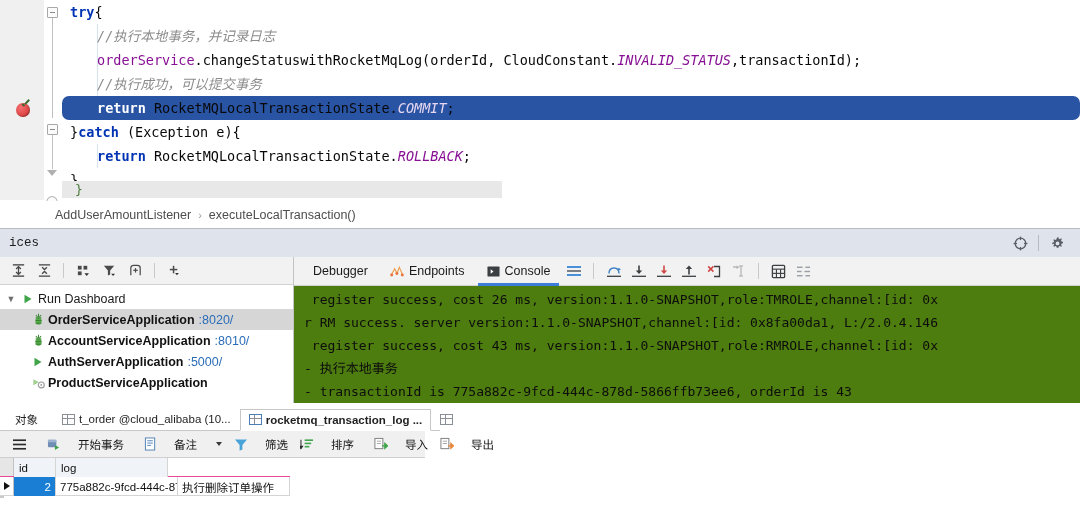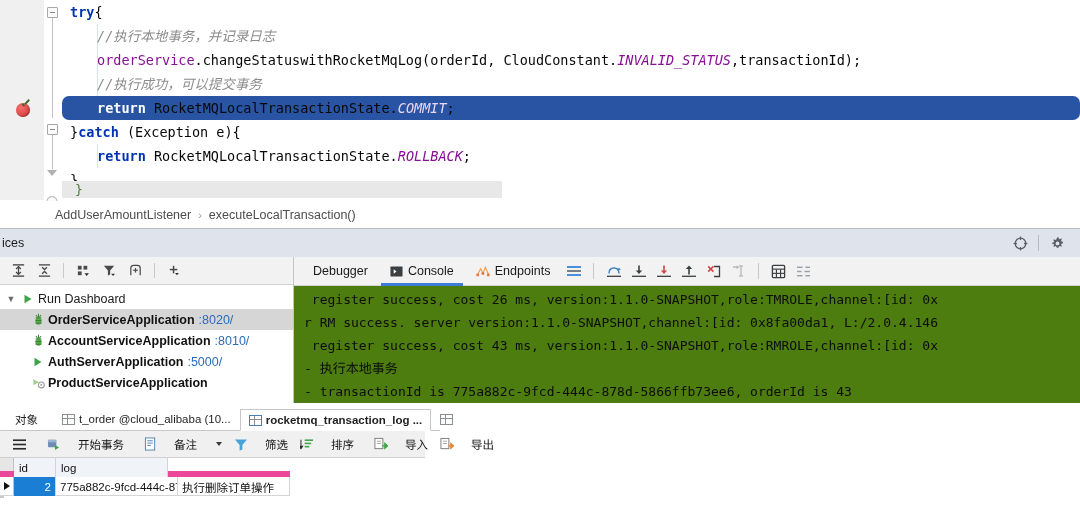--- a/index.html
+++ b/index.html
@@ -126,21 +126,21 @@
   .services-win {
     position: absolute; left: 0; top: 228px; width: 1080px; height: 175px;
     background: #ffffff; border-top: 1px solid #b8bcc4;
   }
   .services-header {
     position: absolute; left: 0; top: 0; width: 1080px; height: 28px;
     background: #dfe3ec;
     display: flex; align-items: center;
   }
   .services-title {
-    font-size: 12.5px; color: #1b1b1b; padding-left: 2px;
+    font-size: 12.5px; color: #1b1b1b; padding-left: 9px; font-family: Liberation Mono, monospace;
   }
   .services-header-right {
     position: absolute; right: 8px; top: 0; height: 28px;
     display: flex; align-items: center; gap: 0;
   }
   .hdr-icon-btn {
     width: 30px; height: 28px; display: flex;
     align-items: center; justify-content: center;
   }
   .hdr-divider {
@@ -215,21 +215,21 @@
   }
   .console-line { height: 23px; line-height: 23px; white-space: pre; }
 
   
   .navicat {
     position: absolute; left: 0; top: 403px; width: 1080px; height: 127px;
     background: #ffffff;
   }
   .nav-tabs {
     position: absolute; left: 0; top: 5px; width: 440px; height: 23px;
-    display: flex; align-items: flex-end;
+    display: flex; align-items: center;
     border-bottom: 1px solid #c7c7c7;
   }
   .nav-tab {
     height: 22px; display: flex; align-items: center; gap: 4px;
     padding: 0 8px; font-size: 11.5px; color: #1f1f1f;
     border: 1px solid transparent; background: transparent;
     white-space: nowrap;
   }
   .nav-tab.obj { padding: 0 14px; }
   .nav-tab.active {
@@ -266,21 +266,21 @@
     border-right: 3px solid transparent; border-top: 4px solid #3a3a3a;
     margin-left: 2px;
   }
 
   .nav-grid {
     position: absolute; left: 0; top: 55px; width: 1080px; height: 72px;
     background: #ffffff;
   }
   .grid-header {
     position: absolute; left: 0; top: 0; height: 19px; width: 290px;
-    display: flex; border-bottom: 6px solid #ec4899;
+    display: flex; border-bottom: 1px solid #ec4899;
   }
   .gh-marker {
     width: 14px; background: #e6e6e6; border-right: 1px solid #c2c2c2;
   }
   .gh-cell {
     font-size: 11.5px; color: #111111; padding-left: 5px;
     display: flex; align-items: center;
     border-right: 1px solid #d4d4d4; background: #f0f3f8;
     height: 19px;
   }
@@ -497,42 +497,42 @@
         </div>
       </div>
 
       <div class="right-pane">
         <div class="console-tabs">
 
           <div class="ctab">
             <span>Debugger</span>
           </div>
 
-          <div class="ctab active">
-            <span>
-              <svg width="13" height="13" viewBox="0 0 14 14">
-                <rect x="0.5" y="1.5" width="13" height="11" rx="1" fill="#3c3f41"></rect>
-                <path d="M4 4.7l3 2.3-3 2.3z" fill="#ffffff"></path>
-              </svg>
-            </span>
-            <span>Console</span>
-          </div>
-
           <div class="ctab">
             <span>
               <svg width="14" height="13" viewBox="0 0 15 14">
                 <path d="M1.5 10.5L5 4l2.5 5L10 2.5l3.5 8" fill="none" stroke="#f0a050" stroke-width="1.3"></path>
                 <circle cx="1.8" cy="10.8" r="1.6" fill="#e8743b"></circle>
                 <circle cx="7.4" cy="9.2" r="1.6" fill="#e8743b"></circle>
                 <circle cx="13.2" cy="10.8" r="1.6" fill="#e8743b"></circle>
               </svg>
             </span>
             <span>Endpoints</span>
           </div>
 
+          <div class="ctab active">
+            <span>
+              <svg width="13" height="13" viewBox="0 0 14 14">
+                <rect x="0.5" y="1.5" width="13" height="11" rx="1" fill="#3c3f41"></rect>
+                <path d="M4 4.7l3 2.3-3 2.3z" fill="#ffffff"></path>
+              </svg>
+            </span>
+            <span>Console</span>
+          </div>
+
           <div class="cbtn">
             <svg width="16" height="14" viewBox="0 0 16 14">
               <rect x="1" y="2" width="14" height="2" fill="#4a90d9"></rect>
               <rect x="1" y="6" width="14" height="2" fill="#7a7f86"></rect>
               <rect x="1" y="10" width="14" height="2" fill="#4a90d9"></rect>
             </svg>
           </div>
 
           <div class="ctab-sep"></div>
 

